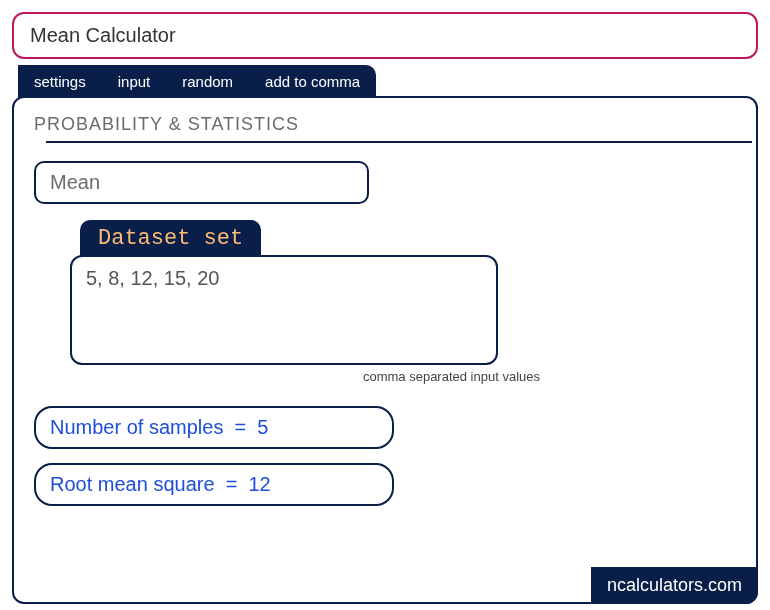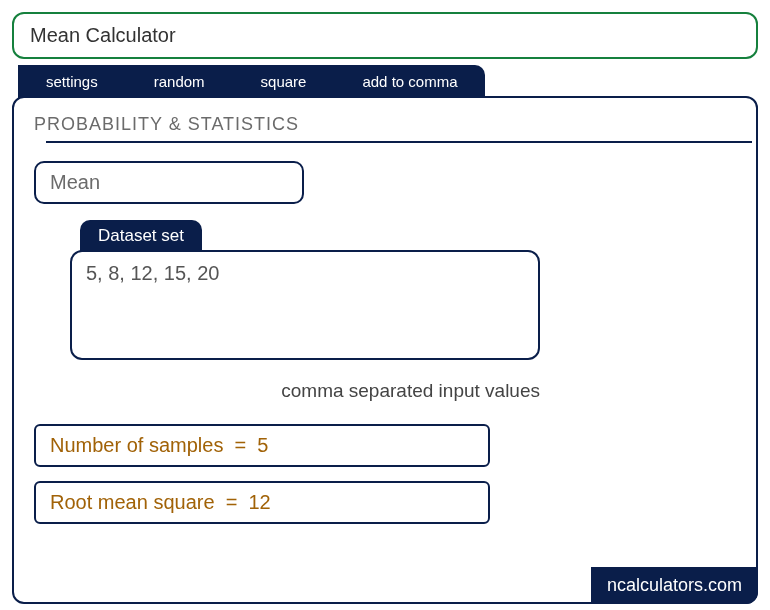--- a/index.html
+++ b/index.html
@@ -5,40 +5,40 @@
     * { box-sizing: border-box; margin: 0; padding: 0; }
     body {
       font-family: -apple-system, BlinkMacSystemFont, "Segoe UI", Arial, sans-serif;
       background: #fff;
       width: 770px;
       height: 610px;
       padding: 12px;
       position: relative;
     }
     .title-bar {
-      border: 2px solid #15803d;
+      border: 2px solid #be185d;
       border-radius: 12px;
       padding: 10px 16px;
       margin-bottom: 6px;
     }
     .title-bar span {
       font-size: 20px;
       color: #333;
       font-weight: 400;
     }
     .tabs {
       display: inline-flex;
       background: #0a1e4a;
       border-radius: 0 10px 0 0;
       padding: 0;
       margin-left: 6px;
     }
     .tab {
       color: #fff;
-      padding: 8px 28px;
+      padding: 8px 16px;
       font-size: 15px;
       cursor: pointer;
     }
     .main-panel {
       border: 2px solid #0a1e4a;
       border-radius: 12px;
       padding: 16px 4px 48px 20px;
       margin-top: -2px;
       position: relative;
       height: 508px;
@@ -64,62 +64,63 @@
       display: flex;
       gap: 24px;
       margin-bottom: 16px;
     }
     .pill {
       border: 2px solid #0a1e4a;
       border-radius: 10px;
       padding: 8px 14px;
       font-size: 20px;
       color: #6b6b6b;
-      width: 270px;
+      width: 335px;
     }
     .dataset-wrap {
       margin-left: 36px;
       margin-bottom: 22px;
     }
     .dataset-badge {
       display: inline-block;
       background: #0a1e4a;
-      color: #ffffff;
+      color: #fdba74;
       padding: 6px 18px;
-      font-size: 17px;
+      font-size: 22px;
       border-radius: 10px 10px 0 0;
       margin-left: 10px;
       position: relative;
       z-index: 2;
+      font-family: Liberation Mono, monospace;
     }
     .dataset-box {
       border: 2px solid #0a1e4a;
       border-radius: 12px;
-      width: 470px;
+      width: 428px;
       height: 110px;
       padding: 10px 14px;
       font-size: 20px;
       color: #555;
       margin-top: -2px;
       position: relative;
     }
     .helper-text {
-      font-size: 19px;
+      font-size: 13px;
       color: #444;
       text-align: right;
       width: 470px;
-      margin-top: 20px;
+      margin-top: 4px;
     }
     .result-pill {
       border: 2px solid #0a1e4a;
-      border-radius: 6px;
+      border-radius: 18px;
       padding: 8px 14px;
       font-size: 20px;
-      color: #a16207;
-      width: 456px;
+      color: #1d4ed8;
+      width: 360px;
       margin-bottom: 14px;
     }
     .branding {
       position: absolute;
       right: -2px;
       bottom: -2px;
       background: #0a1e4a;
       color: #fff;
       padding: 8px 16px;
       font-size: 18px;
@@ -132,22 +133,22 @@
 <body>
 
 
 
 <div class="title-bar">
   <span>Mean Calculator</span>
 </div>
 
 <div class="tabs">
   <div class="tab">settings</div>
+  <div class="tab">input</div>
   <div class="tab">random</div>
-  <div class="tab">square</div>
   <div class="tab">add to comma</div>
 </div>
 
 <div class="main-panel">
   <div class="section-title">PROBABILITY &amp; STATISTICS</div>
 
   <div class="row">
     <div class="pill">Mean</div>
   </div>
 

